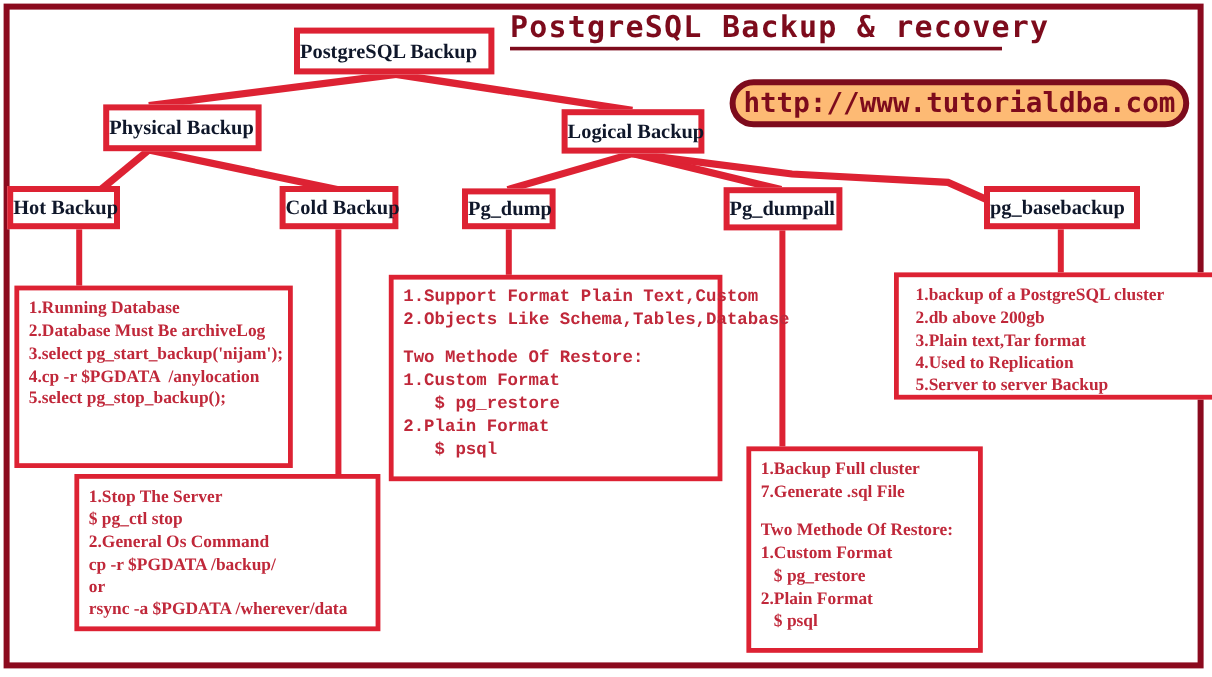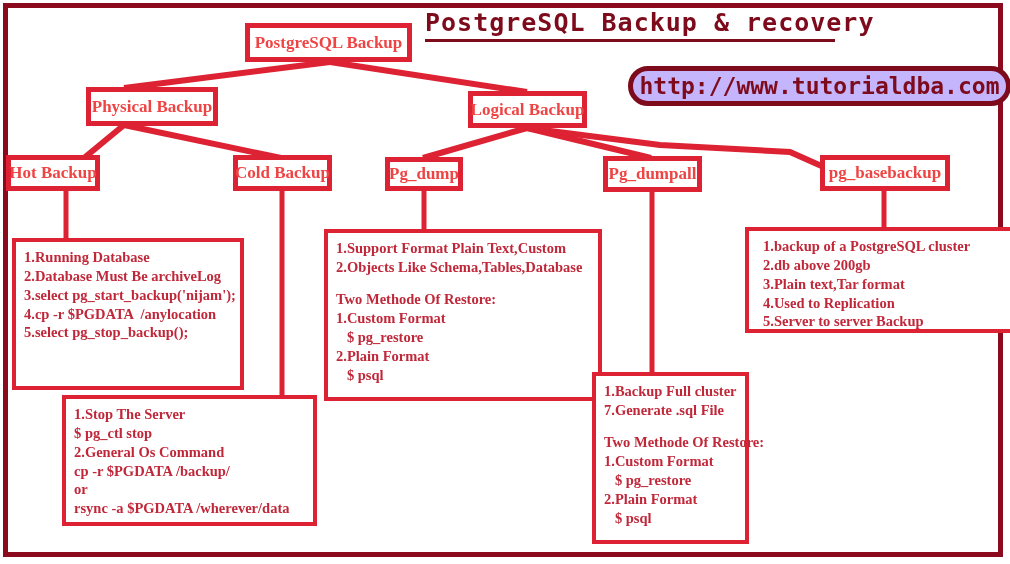--- a/index.html
+++ b/index.html
@@ -13,30 +13,30 @@
          border:5px solid #8b0a1e;box-sizing:border-box;}
 
   
   .title{position:absolute;left:425px;top:8px;width:410px;
          font-family:"DejaVu Sans Mono", monospace;
          font-size:25px;font-weight:bold;color:#7d0b1c;
          letter-spacing:1px;text-align:center;
          border-bottom:3px solid #7d0b1c;padding-bottom:2px;white-space:nowrap;}
 
   
-  .url-pill{position:absolute;left:628px;top:66px;width:383px;height:40px;
-            border:5px solid #7d0b1c;border-radius:22px;background:#c4b5fd;
+  .url-pill{position:absolute;left:608px;top:66px;width:383px;height:40px;
+            border:5px solid #7d0b1c;border-radius:22px;background:#fdba74;
             display:flex;align-items:center;justify-content:center;box-sizing:border-box;}
   .url-pill span{font-family:"DejaVu Sans Mono", monospace;font-size:23px;
                  font-weight:bold;color:#7d0b1c;white-space:nowrap;}
 
   
   .node{position:absolute;background:#fff;border:5px solid #dd2233;
-        box-sizing:border-box;display:flex;align-items:center;justify-content:center;
-        font-size:17px;font-weight:bold;color:#ef4444;white-space:nowrap;z-index:3;}
+        box-sizing:border-box;display:flex;align-items:center;
+        font-size:17px;font-weight:bold;color:#0f172a;white-space:nowrap;z-index:3;}
 
   
   .detail{position:absolute;background:#fff;border:4px solid #dd2233;
           box-sizing:border-box;z-index:3;padding:6px 8px;
           font-size:14.5px;font-weight:bold;color:#c0283a;line-height:1.30;}
   .detail .ln{white-space:pre;}
   .detail .blank{height:0.95em;}
 
   
   svg#wires{position:absolute;left:0;top:0;width:1010px;height:564px;z-index:1;}
@@ -125,32 +125,32 @@
 
   <div class="detail" style="left:62px;top:395px;width:255px;height:131px;">
       <div class="ln">1.Stop The Server</div>
       <div class="ln">$ pg_ctl stop</div>
       <div class="ln">2.General Os Command</div>
       <div class="ln">cp -r $PGDATA /backup/</div>
       <div class="ln">or</div>
       <div class="ln">rsync -a $PGDATA /wherever/data</div>
     </div>
 
-  <div class="detail" style="left:324px;top:229px;width:278px;height:172px;">
+  <div class="detail" style="left:324px;top:229px;width:278px;height:172px;font-family:Liberation Mono, monospace;">
       <div class="ln">1.Support Format Plain Text,Custom</div>
       <div class="ln">2.Objects Like Schema,Tables,Database</div>
       <div class="ln blank">&nbsp;</div>
       <div class="ln">Two Methode Of Restore:</div>
       <div class="ln">1.Custom Format</div>
       <div class="ln">   $ pg_restore</div>
       <div class="ln">2.Plain Format</div>
       <div class="ln">   $ psql</div>
     </div>
 
-  <div class="detail" style="left:592px;top:372px;width:157px;height:172px;">
+  <div class="detail" style="left:622px;top:372px;width:197px;height:172px;">
       <div class="ln">1.Backup Full cluster</div>
       <div class="ln">7.Generate .sql File</div>
       <div class="ln blank">&nbsp;</div>
       <div class="ln">Two Methode Of Restore:</div>
       <div class="ln">1.Custom Format</div>
       <div class="ln">   $ pg_restore</div>
       <div class="ln">2.Plain Format</div>
       <div class="ln">   $ psql</div>
     </div>
 

